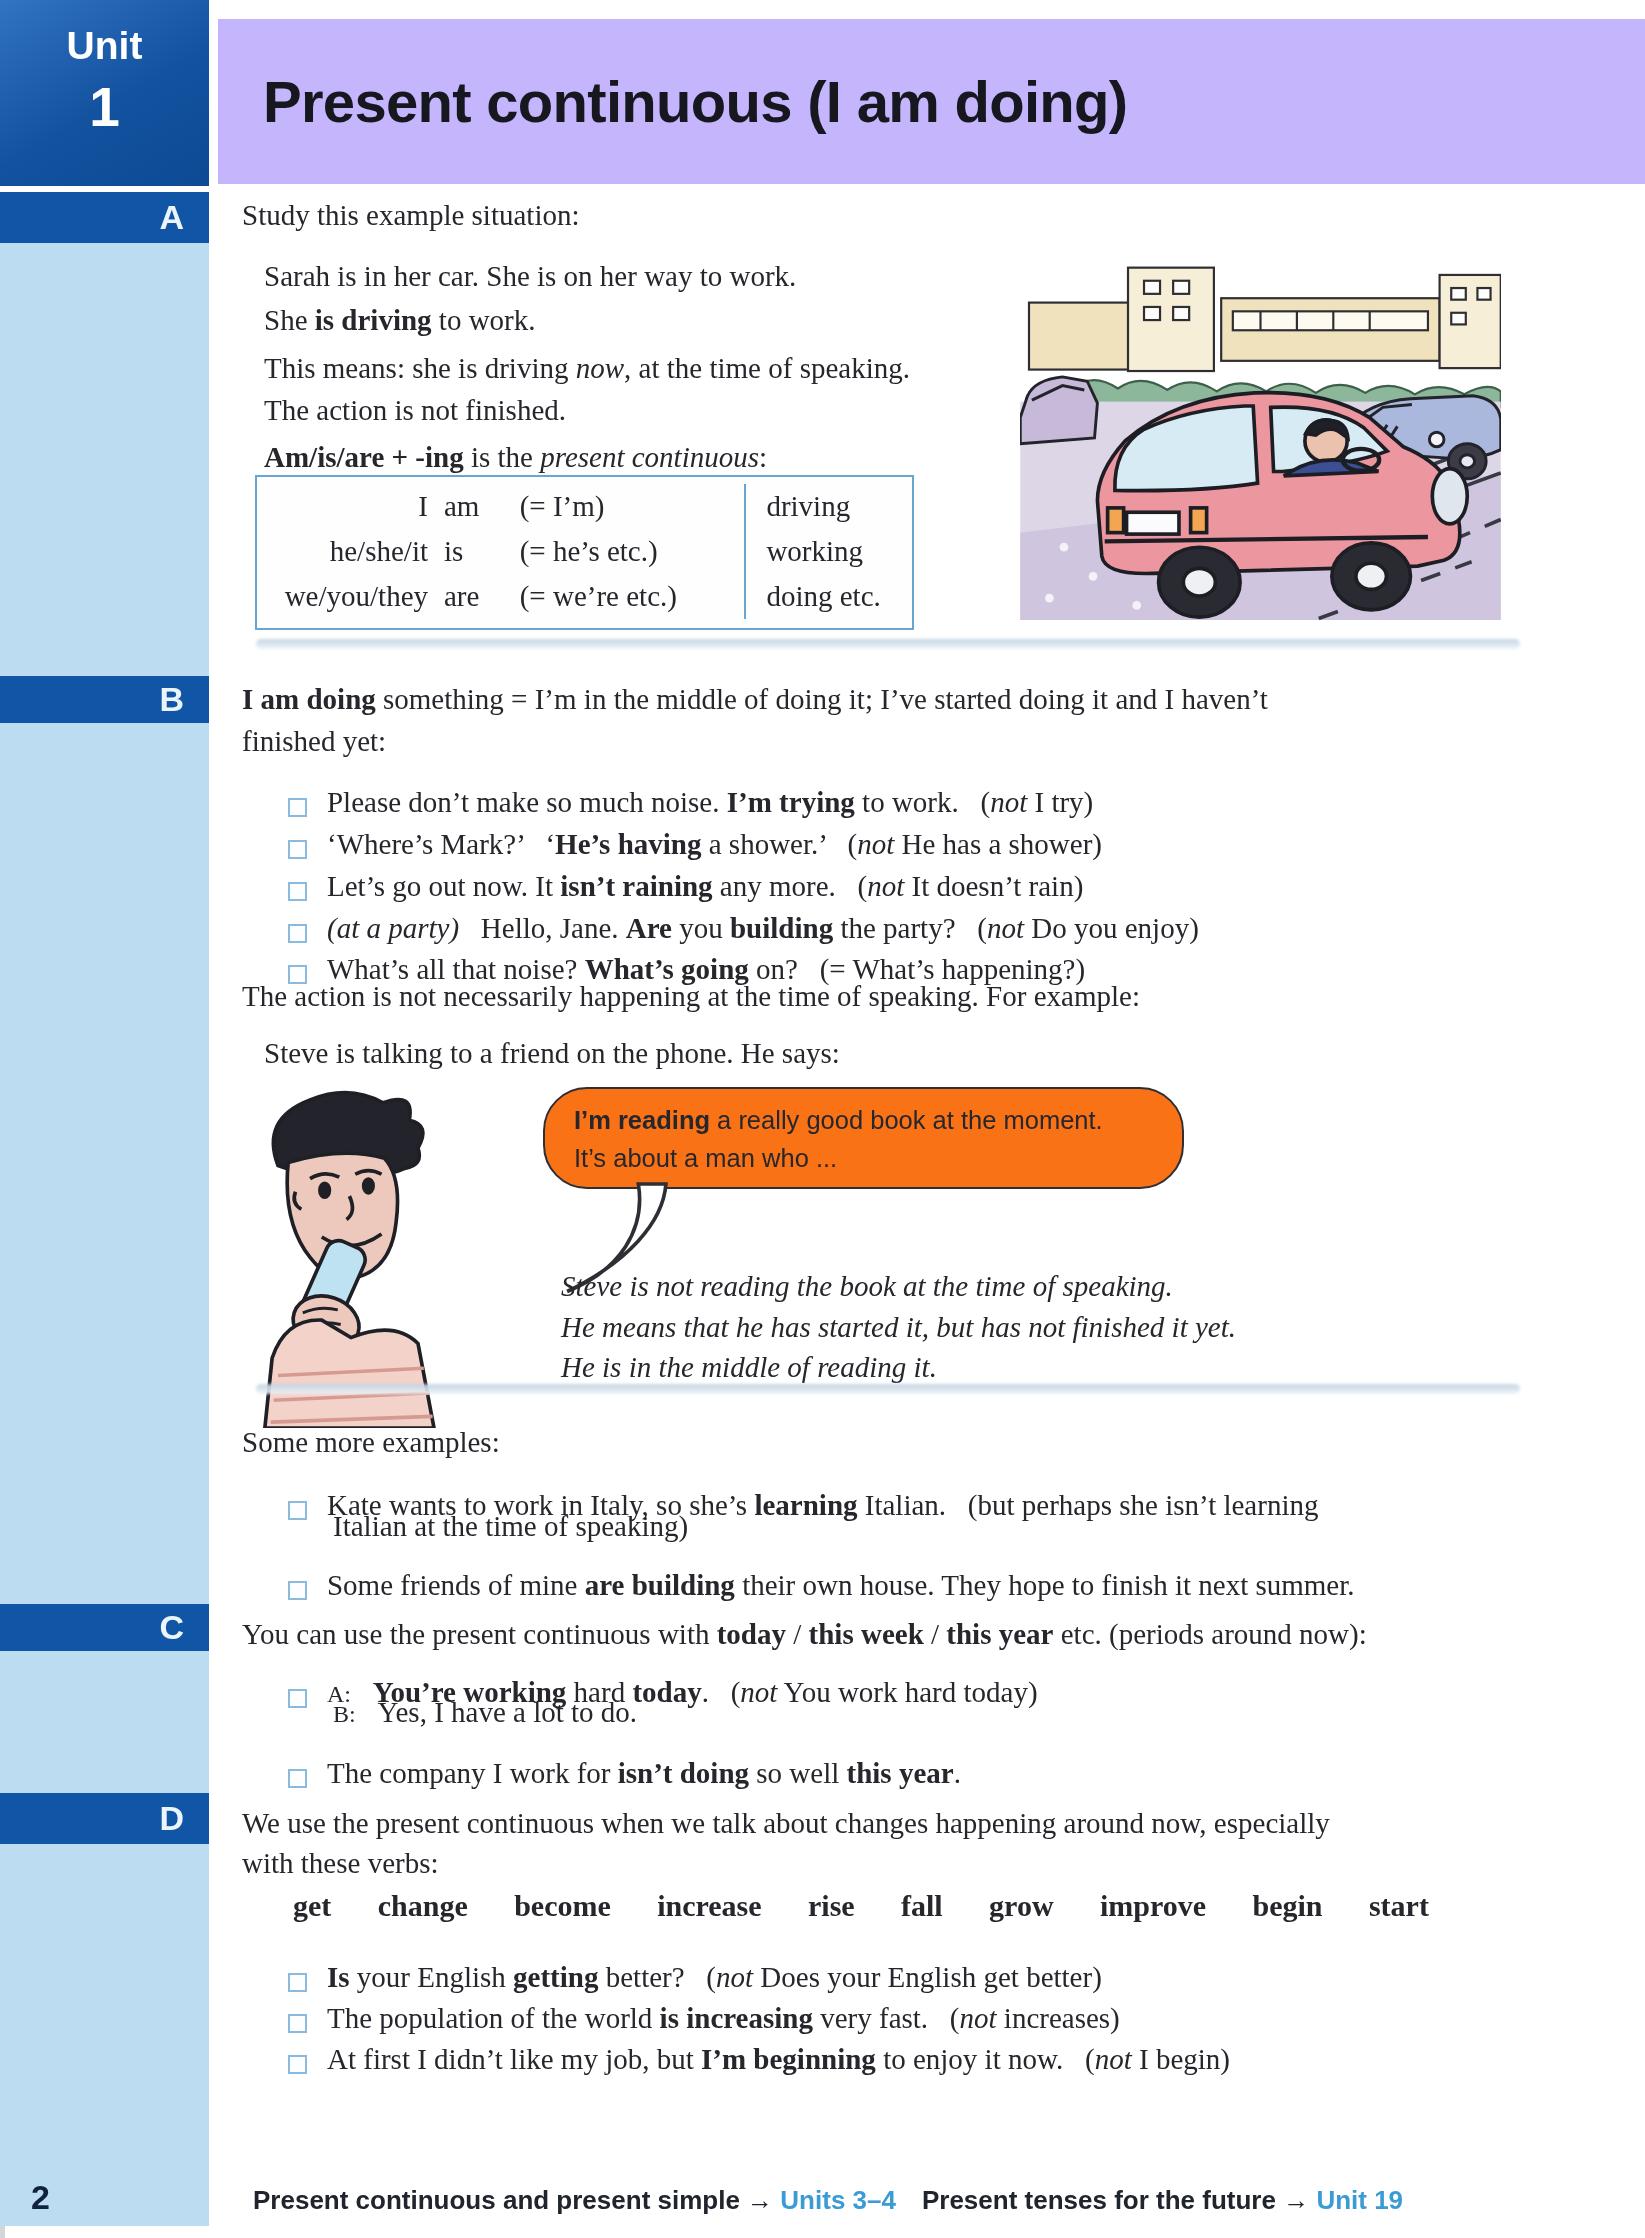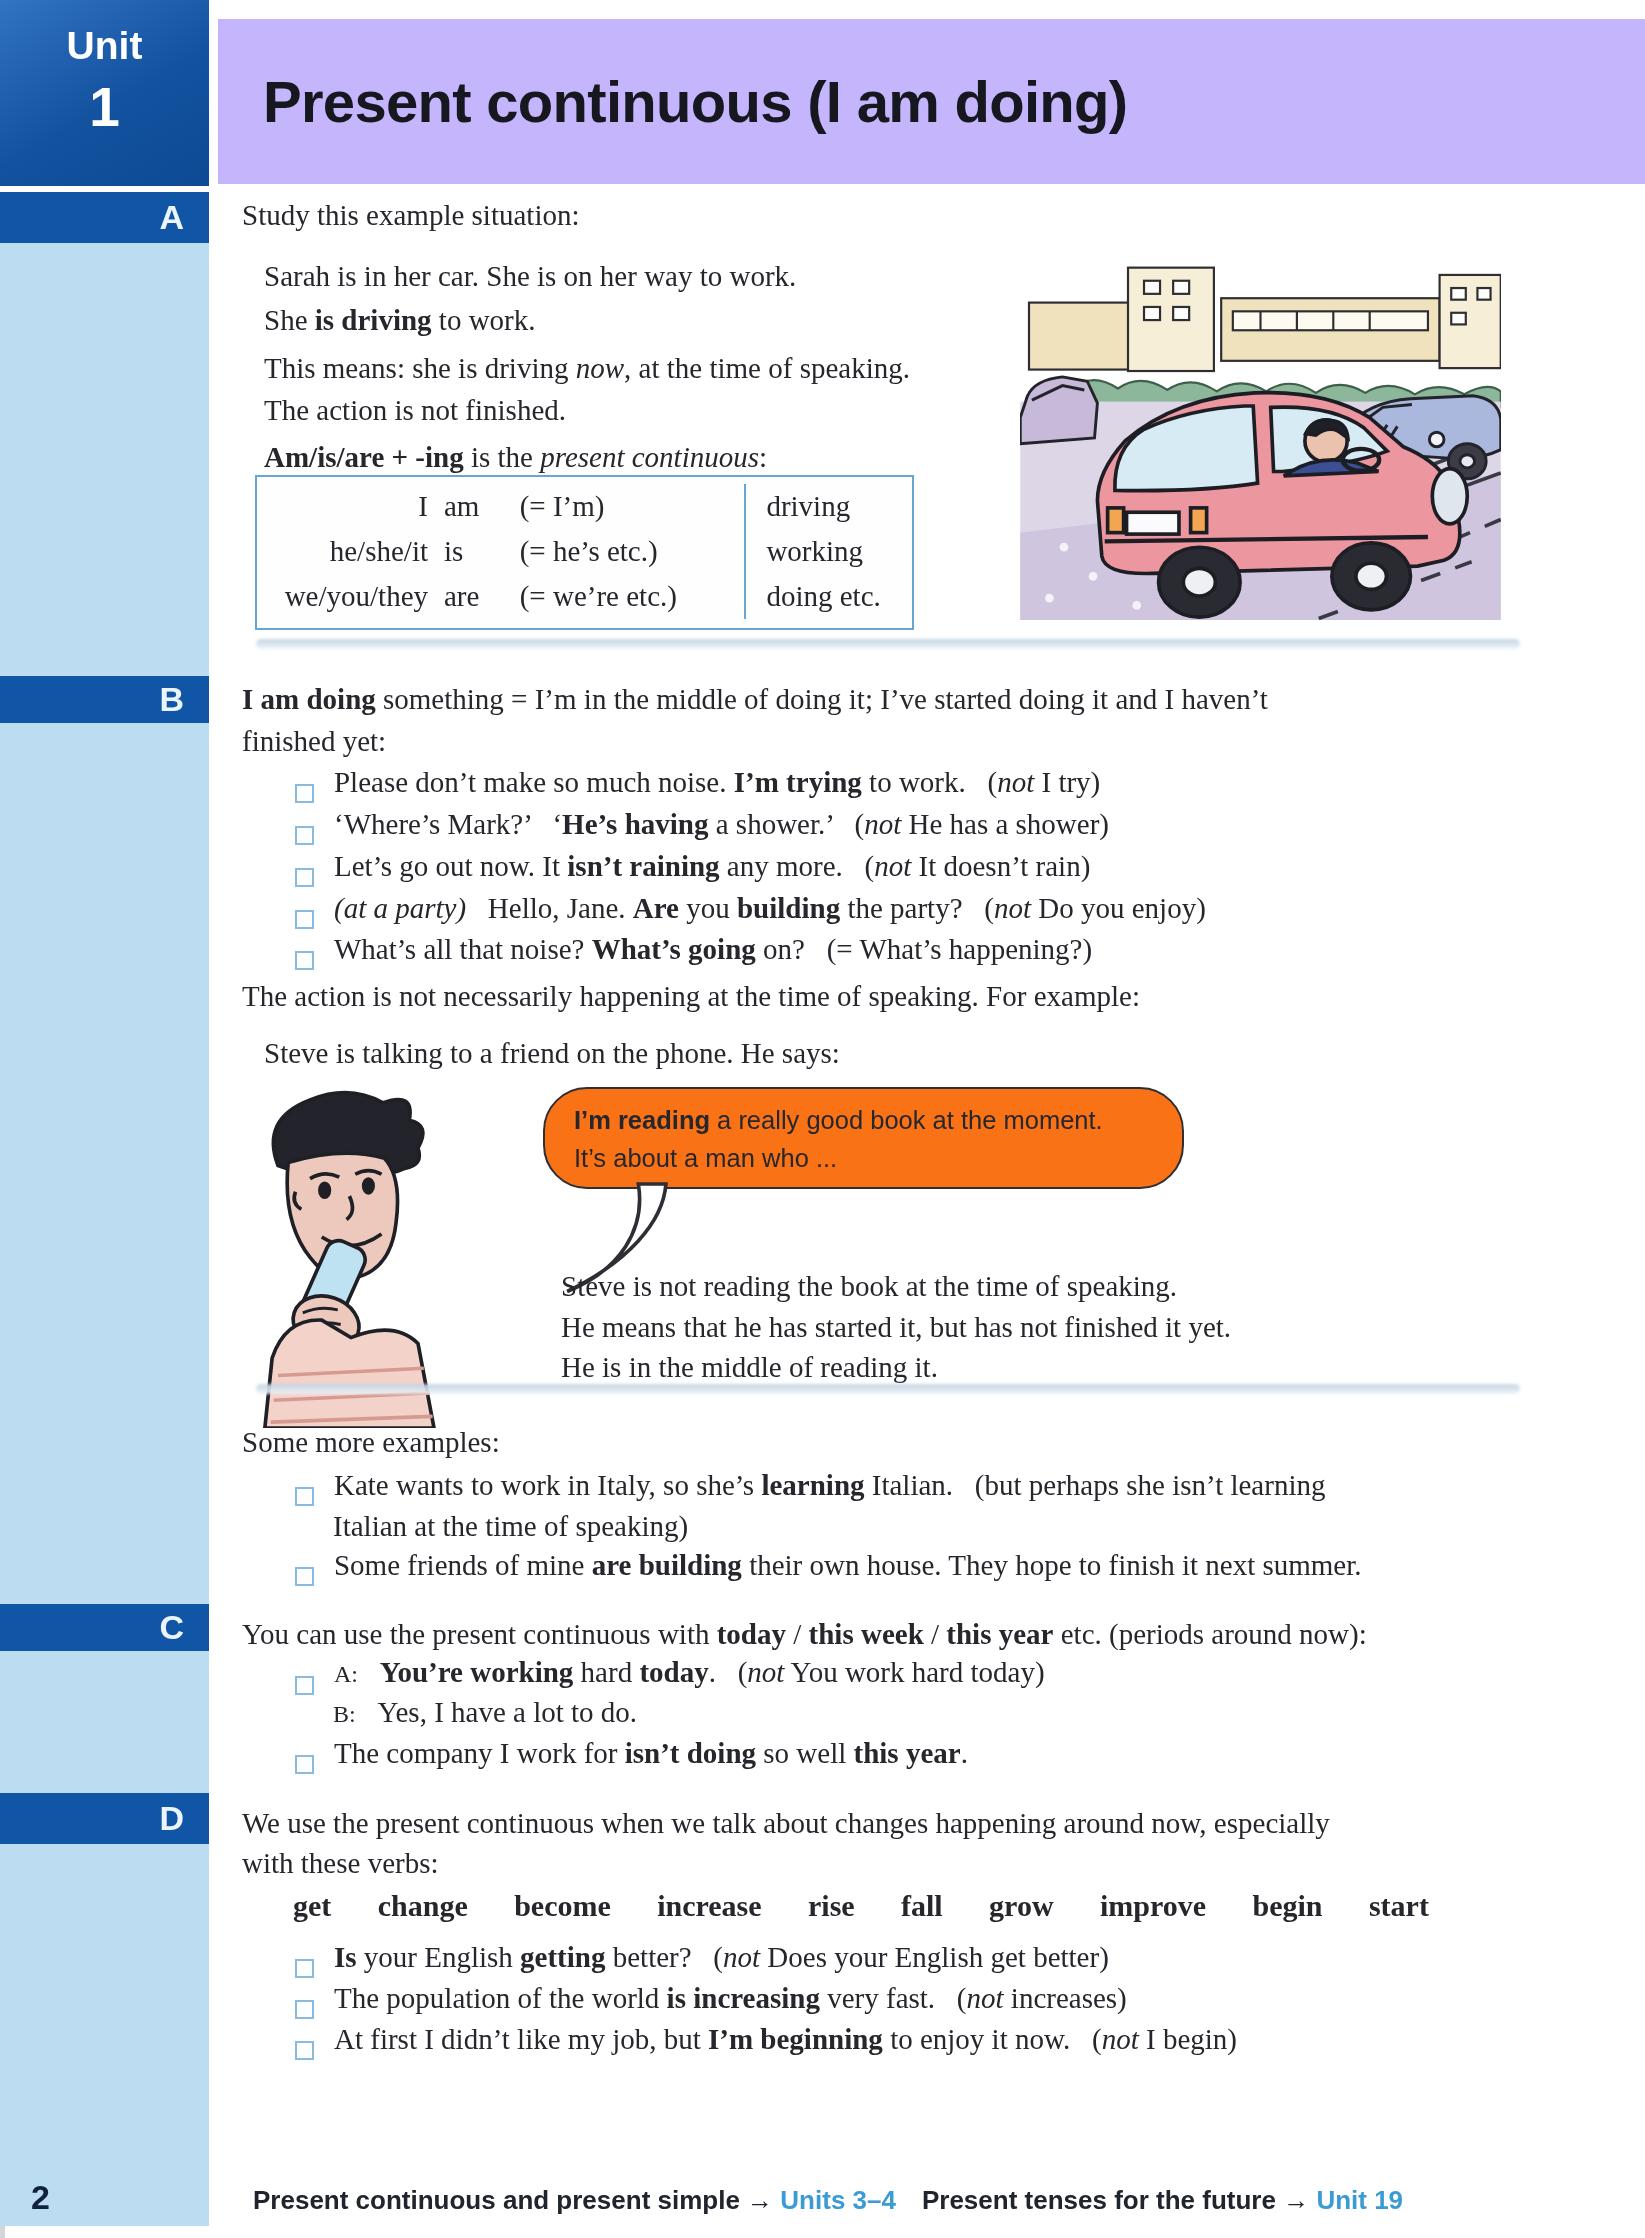--- a/index.html
+++ b/index.html
@@ -21,21 +21,21 @@
               color:#edf5fc;font-family:"Liberation Sans",sans-serif;font-weight:bold;font-size:34px;
               display:flex;align-items:center;justify-content:flex-end;
               padding-right:25px;box-sizing:border-box;}
   #bar-a{top:192px;height:51px;}
   #bar-b{top:676px;}
   #bar-c{top:1604px;}
   #bar-d{top:1793px;height:51px;}
 
   .para{position:absolute;left:242px;font-size:29px;line-height:41px;white-space:nowrap;}
   .example{left:264px;text-align:center;}
-  .bullet{left:295px;display:flex;align-items:flex-end;}
+  .bullet{left:288px;display:flex;align-items:center;margin-top:20px;}
   .cont{left:333px;}
   .sq{flex:0 0 auto;width:15.3px;height:15.3px;border:2.2px solid #8abadd;background:#fdfeff;
       margin:9.5px 19.7px 0 0;}
   .rt-b{font-weight:bold;}
   .rt-i{font-style:italic;}
   .rt-sc{font-size:24px;}
   .rt-link{color:#3a9bd5;}
 
   .gram-table{position:absolute;left:255px;top:475px;width:659px;box-sizing:border-box;
               border:2.2px solid #6aa5cf;background:#fefefe;display:grid;
@@ -51,21 +51,21 @@
   #shadow-a{top:639px;}
   #shadow-b{top:1384px;}
 
   .car-illo{position:absolute;left:1020px;top:256px;width:481px;height:364px;}
   .steve-illo{position:absolute;left:240px;top:1078px;width:232px;height:350px;}
   .bubble{position:absolute;left:543px;top:1087px;width:641px;box-sizing:border-box;
           border:2.9px solid #2e2e34;border-radius:44px;background:#f97316;
           padding:11.7px 29px 10.2px 29px;font-family:"Liberation Sans",sans-serif;
           font-size:25.5px;line-height:38px;color:#26262c;white-space:nowrap;}
   .bubble-tail{position:absolute;left:557px;top:1181px;width:138px;height:120px;}
-  .steve-line{left:561px;}
+  .steve-line{left:561px;font-style:italic;}
 
   .verbs{position:absolute;left:293px;top:1889px;width:1136px;display:flex;
          justify-content:space-between;font-size:30px;font-weight:bold;}
   .footer-text{position:absolute;left:253px;top:2185px;font-family:"Liberation Sans",sans-serif;
                font-size:26px;font-weight:bold;color:#20242c;white-space:nowrap;}
   .page-num{position:absolute;left:31px;top:2178px;font-family:"Liberation Sans",sans-serif;
             font-size:34px;font-weight:bold;color:#10233e;}
 </style>
 </head>
 <body>

